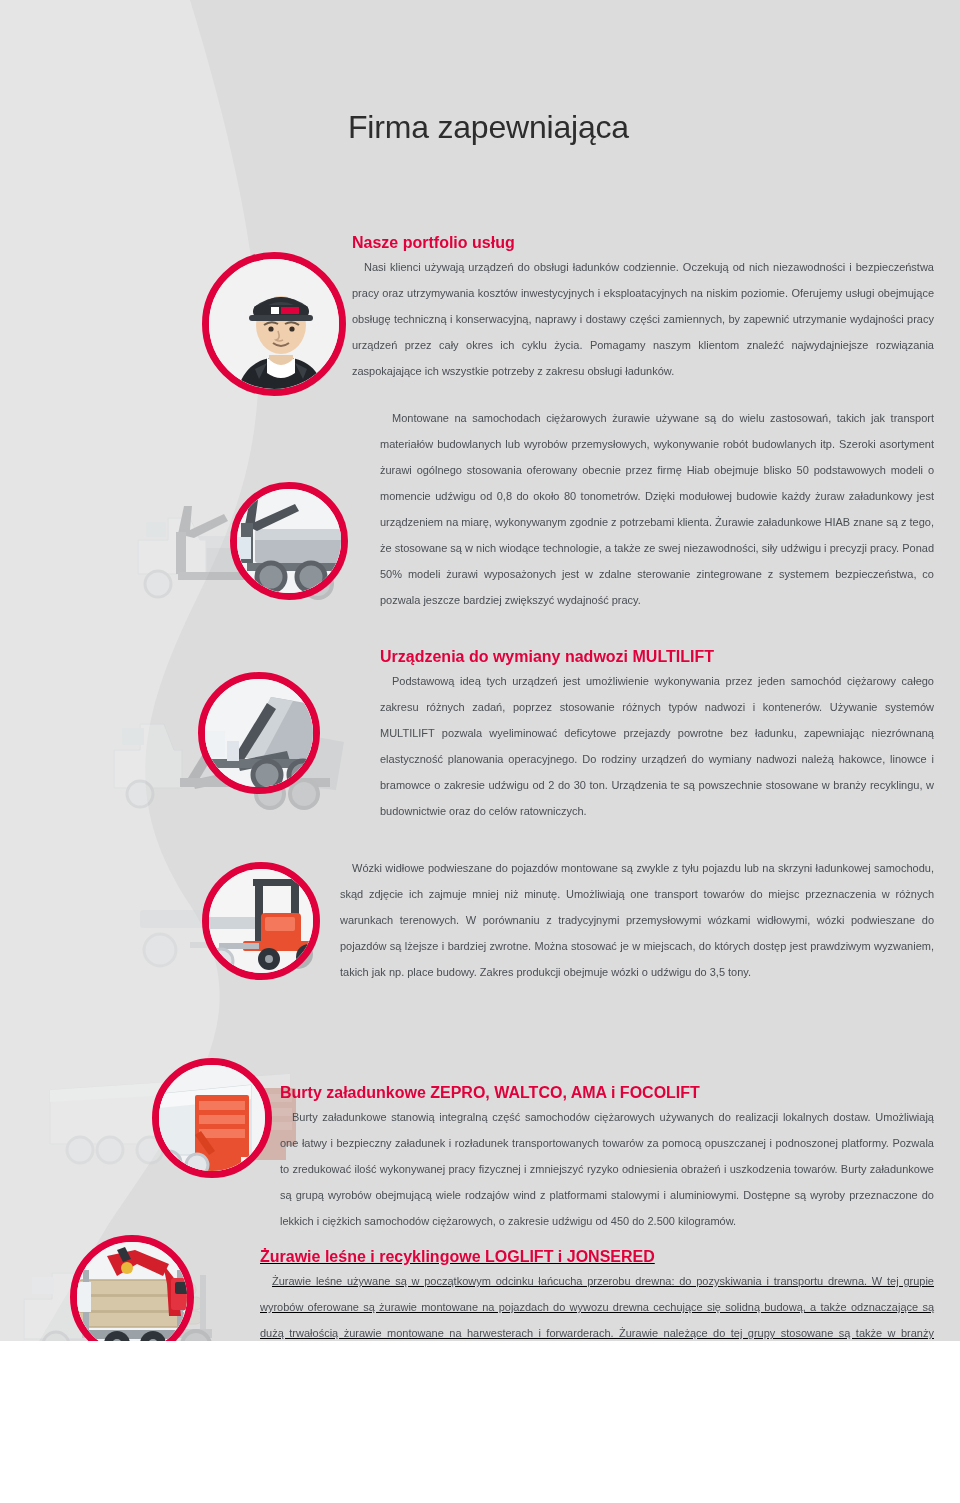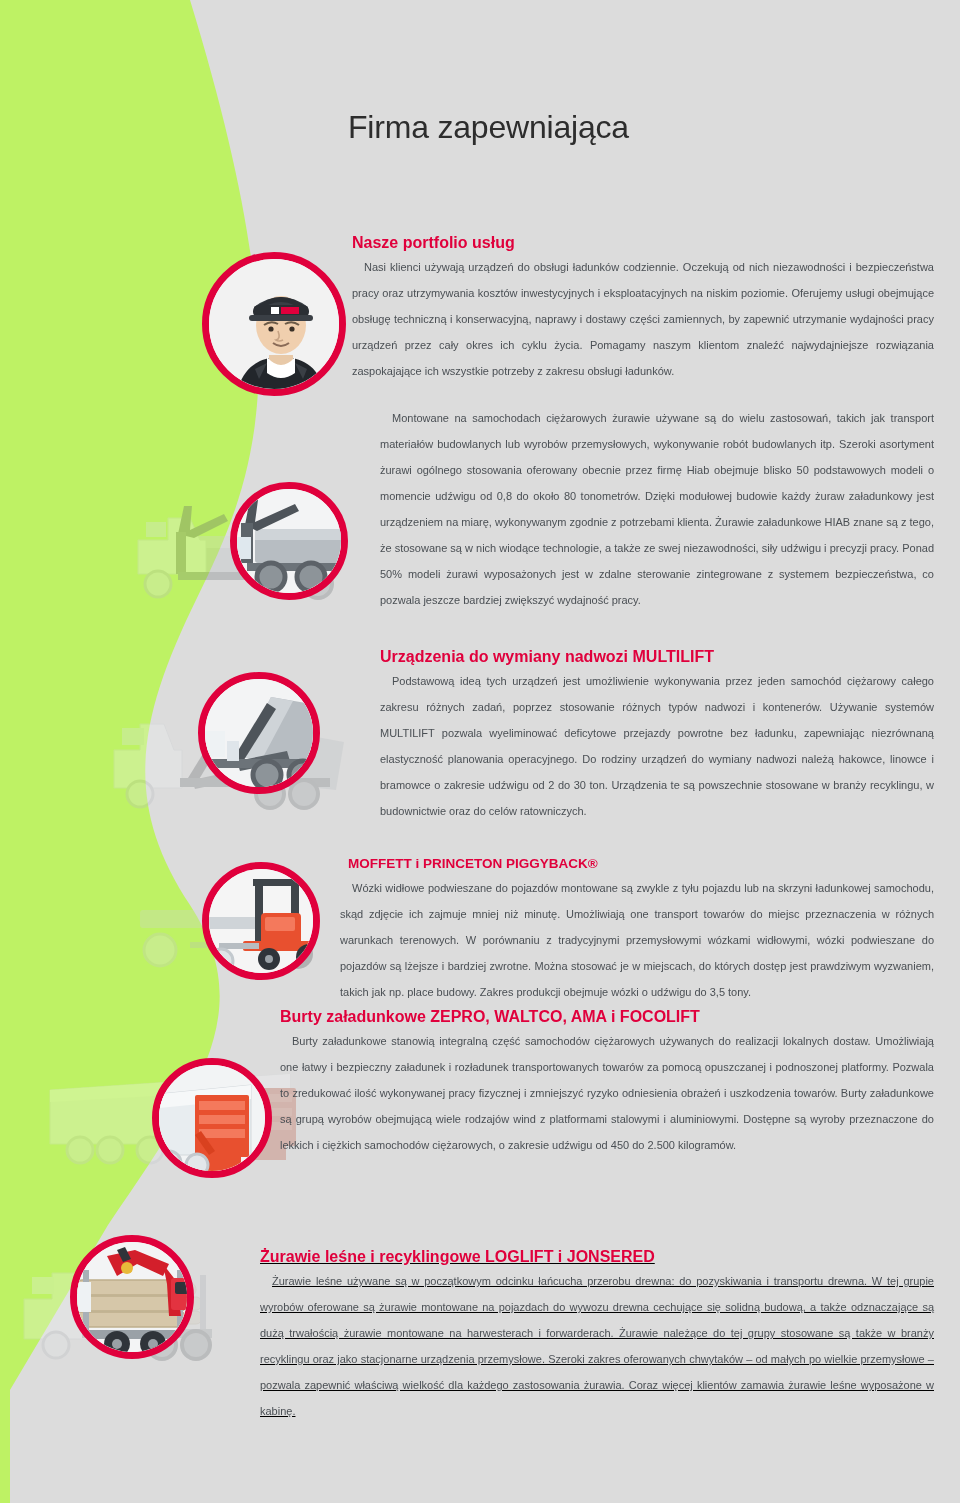--- a/index.html
+++ b/index.html
@@ -4,21 +4,21 @@
 <title>Firma zapewniająca kompleksową obsługę</title>
 <style>
   html,body{margin:0;padding:0;}
   body{
     width:960px;height:1503px;
     background:#ffffff;
     font-family:"Liberation Sans","DejaVu Sans",sans-serif;
     position:relative;overflow:hidden;
     -webkit-font-smoothing:antialiased;
   }
-  .page{position:relative;width:960px;height:1503px;overflow:hidden;background:#bef264;}
+  .page{position:relative;width:960px;height:1341px;overflow:hidden;background:#e5e5e5;}
 
   
   .bg-svg{position:absolute;left:0;top:0;width:960px;height:1503px;}
 
   
   .watermark{position:absolute;opacity:.30;filter:grayscale(35%);}
 
   
   .circle{
     position:absolute;border-radius:50%;
@@ -52,21 +52,21 @@
     color:#4a4f54;font-size:11px;line-height:26px;
     text-align:justify;margin:0;
     text-indent:12px;
   }
 
   
   #sec-portfolio{position:absolute;left:108px;top:126px;width:582px;}
   #sec-hiab{position:absolute;left:136px;top:297px;width:554px;}
   #sec-multilift{position:absolute;left:136px;top:540px;width:554px;}
   #sec-moffett{position:absolute;left:96px;top:747px;width:594px;}
-  #sec-burty{position:absolute;left:36px;top:900px;width:654px;}
+  #sec-burty{position:absolute;left:36px;top:976px;width:654px;}
   #sec-loglift{position:absolute;left:16px;top:1140px;width:674px;text-decoration:underline;}
 
   .sub-line{padding-left:8px;}
 </style>
 </head>
 <body>
 
 <div class="page">
 
   <svg class="bg-svg" viewBox="0 0 960 1503" preserveAspectRatio="none" aria-hidden="true">
@@ -269,21 +269,20 @@
     <div class="section" id="sec-hiab">
       <p class="sec-body">Montowane na samochodach ciężarowych żurawie używane są do wielu zastosowań, takich jak transport materiałów budowlanych lub wyrobów przemysłowych, wykonywanie robót budowlanych itp. Szeroki asortyment żurawi ogólnego stosowania oferowany obecnie przez firmę Hiab obejmuje blisko 50 podstawowych modeli o momencie udźwigu od 0,8 do około 80 tonometrów. Dzięki modułowej budowie każdy żuraw załadunkowy jest urządzeniem na miarę, wykonywanym zgodnie z potrzebami klienta. Żurawie załadunkowe HIAB znane są z tego, że stosowane są w nich wiodące technologie, a także ze swej niezawodności, siły udźwigu i precyzji pracy. Ponad 50% modeli żurawi wyposażonych jest w zdalne sterowanie zintegrowane z systemem bezpieczeństwa, co pozwala jeszcze bardziej zwiększyć wydajność pracy.</p>
     </div>
 
     <div class="section" id="sec-multilift">
       <p class="sec-head">Urządzenia do wymiany nadwozi MULTILIFT</p>
       <p class="sec-body">Podstawową ideą tych urządzeń jest umożliwienie wykonywania przez jeden samochód ciężarowy całego zakresu różnych zadań, poprzez stosowanie różnych typów nadwozi i kontenerów. Używanie systemów MULTILIFT pozwala wyeliminować deficytowe przejazdy powrotne bez ładunku, zapewniając niezrównaną elastyczność planowania operacyjnego. Do rodziny urządzeń do wymiany nadwozi należą hakowce, linowce i bramowce o zakresie udźwigu od 2 do 30 ton. Urządzenia te są powszechnie stosowane w branży recyklingu, w budownictwie oraz do celów ratowniczych.</p>
     </div>
 
     <div class="section" id="sec-moffett">
-      <p class="sec-head2 sub-line">MOFFETT i PRINCETON PIGGYBACK®</p>
       <p class="sec-body">Wózki widłowe podwieszane do pojazdów montowane są zwykle z tyłu pojazdu lub na skrzyni ładunkowej samochodu, skąd zdjęcie ich zajmuje mniej niż minutę. Umożliwiają one transport towarów do miejsc przeznaczenia w różnych warunkach terenowych. W porównaniu z tradycyjnymi przemysłowymi wózkami widłowymi, wózki podwieszane do pojazdów są lżejsze i bardziej zwrotne. Można stosować je w miejscach, do których dostęp jest prawdziwym wyzwaniem, takich jak np. place budowy. Zakres produkcji obejmuje wózki o udźwigu do 3,5 tony.</p>
     </div>
 
     <div class="section" id="sec-burty">
       <p class="sec-head">Burty załadunkowe ZEPRO, WALTCO, AMA i FOCOLIFT</p>
       <p class="sec-body">Burty załadunkowe stanowią integralną część samochodów ciężarowych używanych do realizacji lokalnych dostaw. Umożliwiają one łatwy i bezpieczny załadunek i rozładunek transportowanych towarów za pomocą opuszczanej i podnoszonej platformy. Pozwala to zredukować ilość wykonywanej pracy fizycznej i zmniejszyć ryzyko odniesienia obrażeń i uszkodzenia towarów. Burty załadunkowe są grupą wyrobów obejmującą wiele rodzajów wind z platformami stalowymi i aluminiowymi. Dostępne są wyroby przeznaczone do lekkich i ciężkich samochodów ciężarowych, o zakresie udźwigu od 450 do 2.500 kilogramów.</p>
     </div>
 
     <div class="section" id="sec-loglift">
       <p class="sec-head">Żurawie leśne i recyklingowe LOGLIFT i JONSERED</p>

